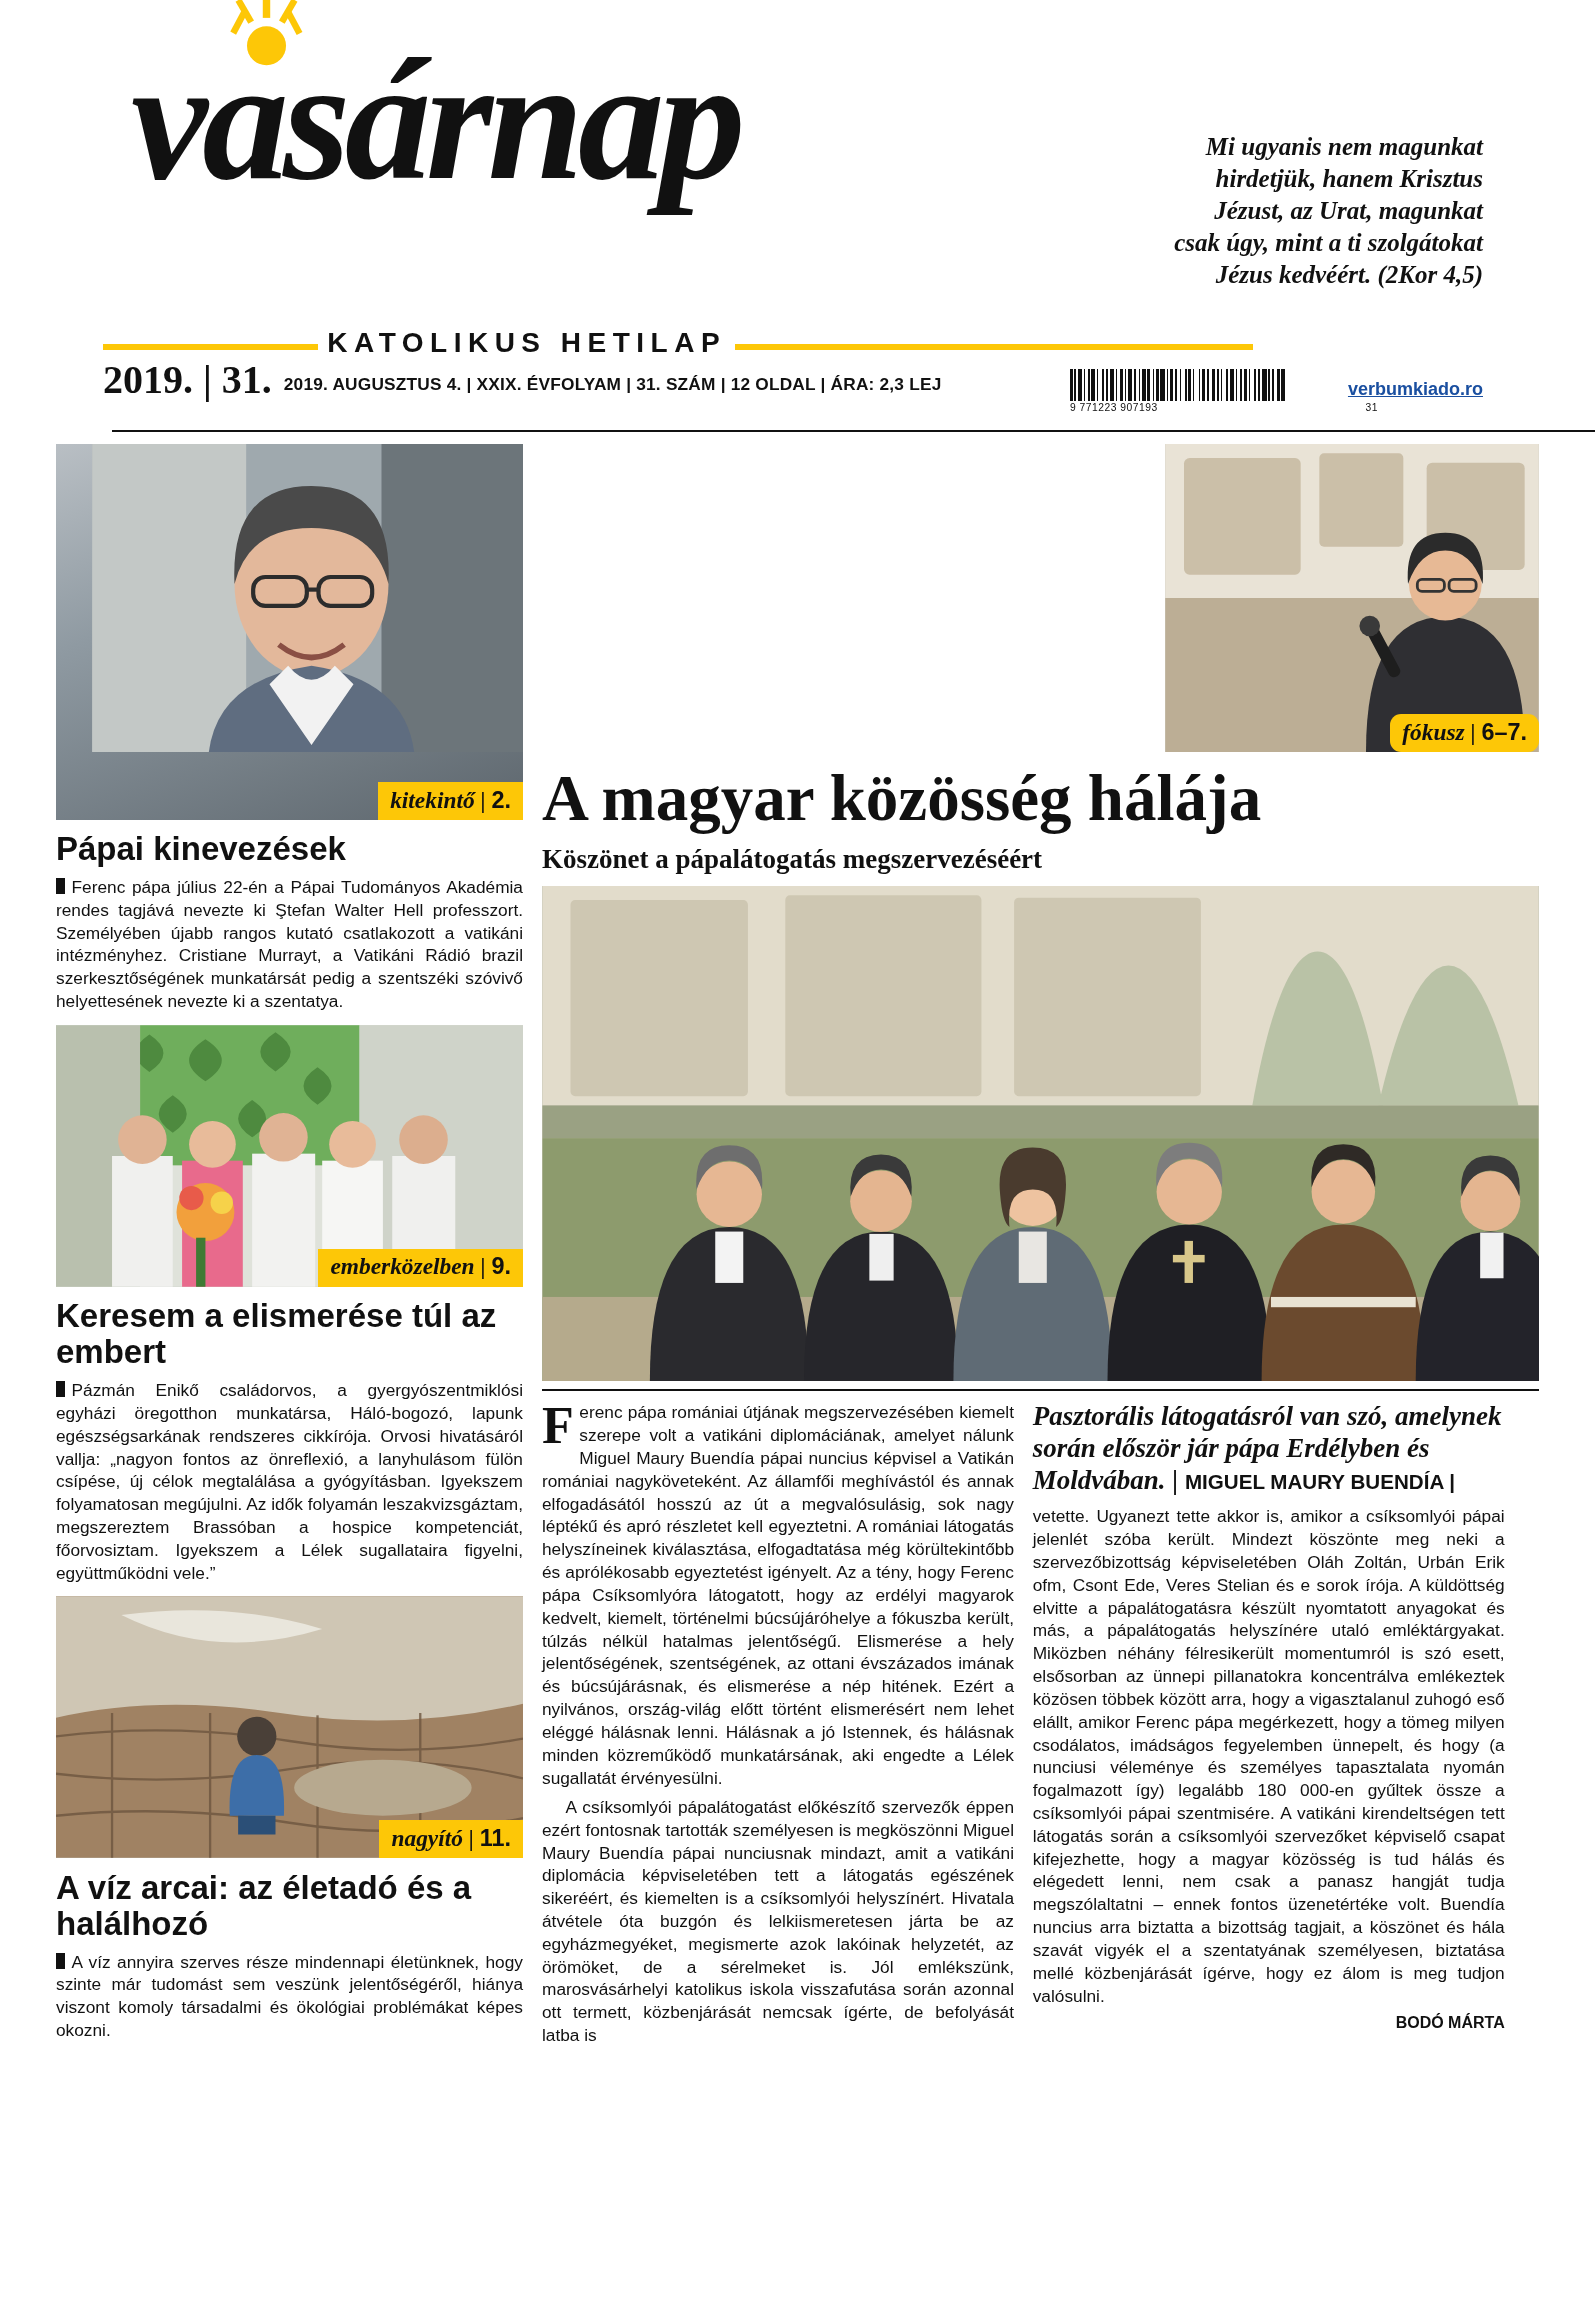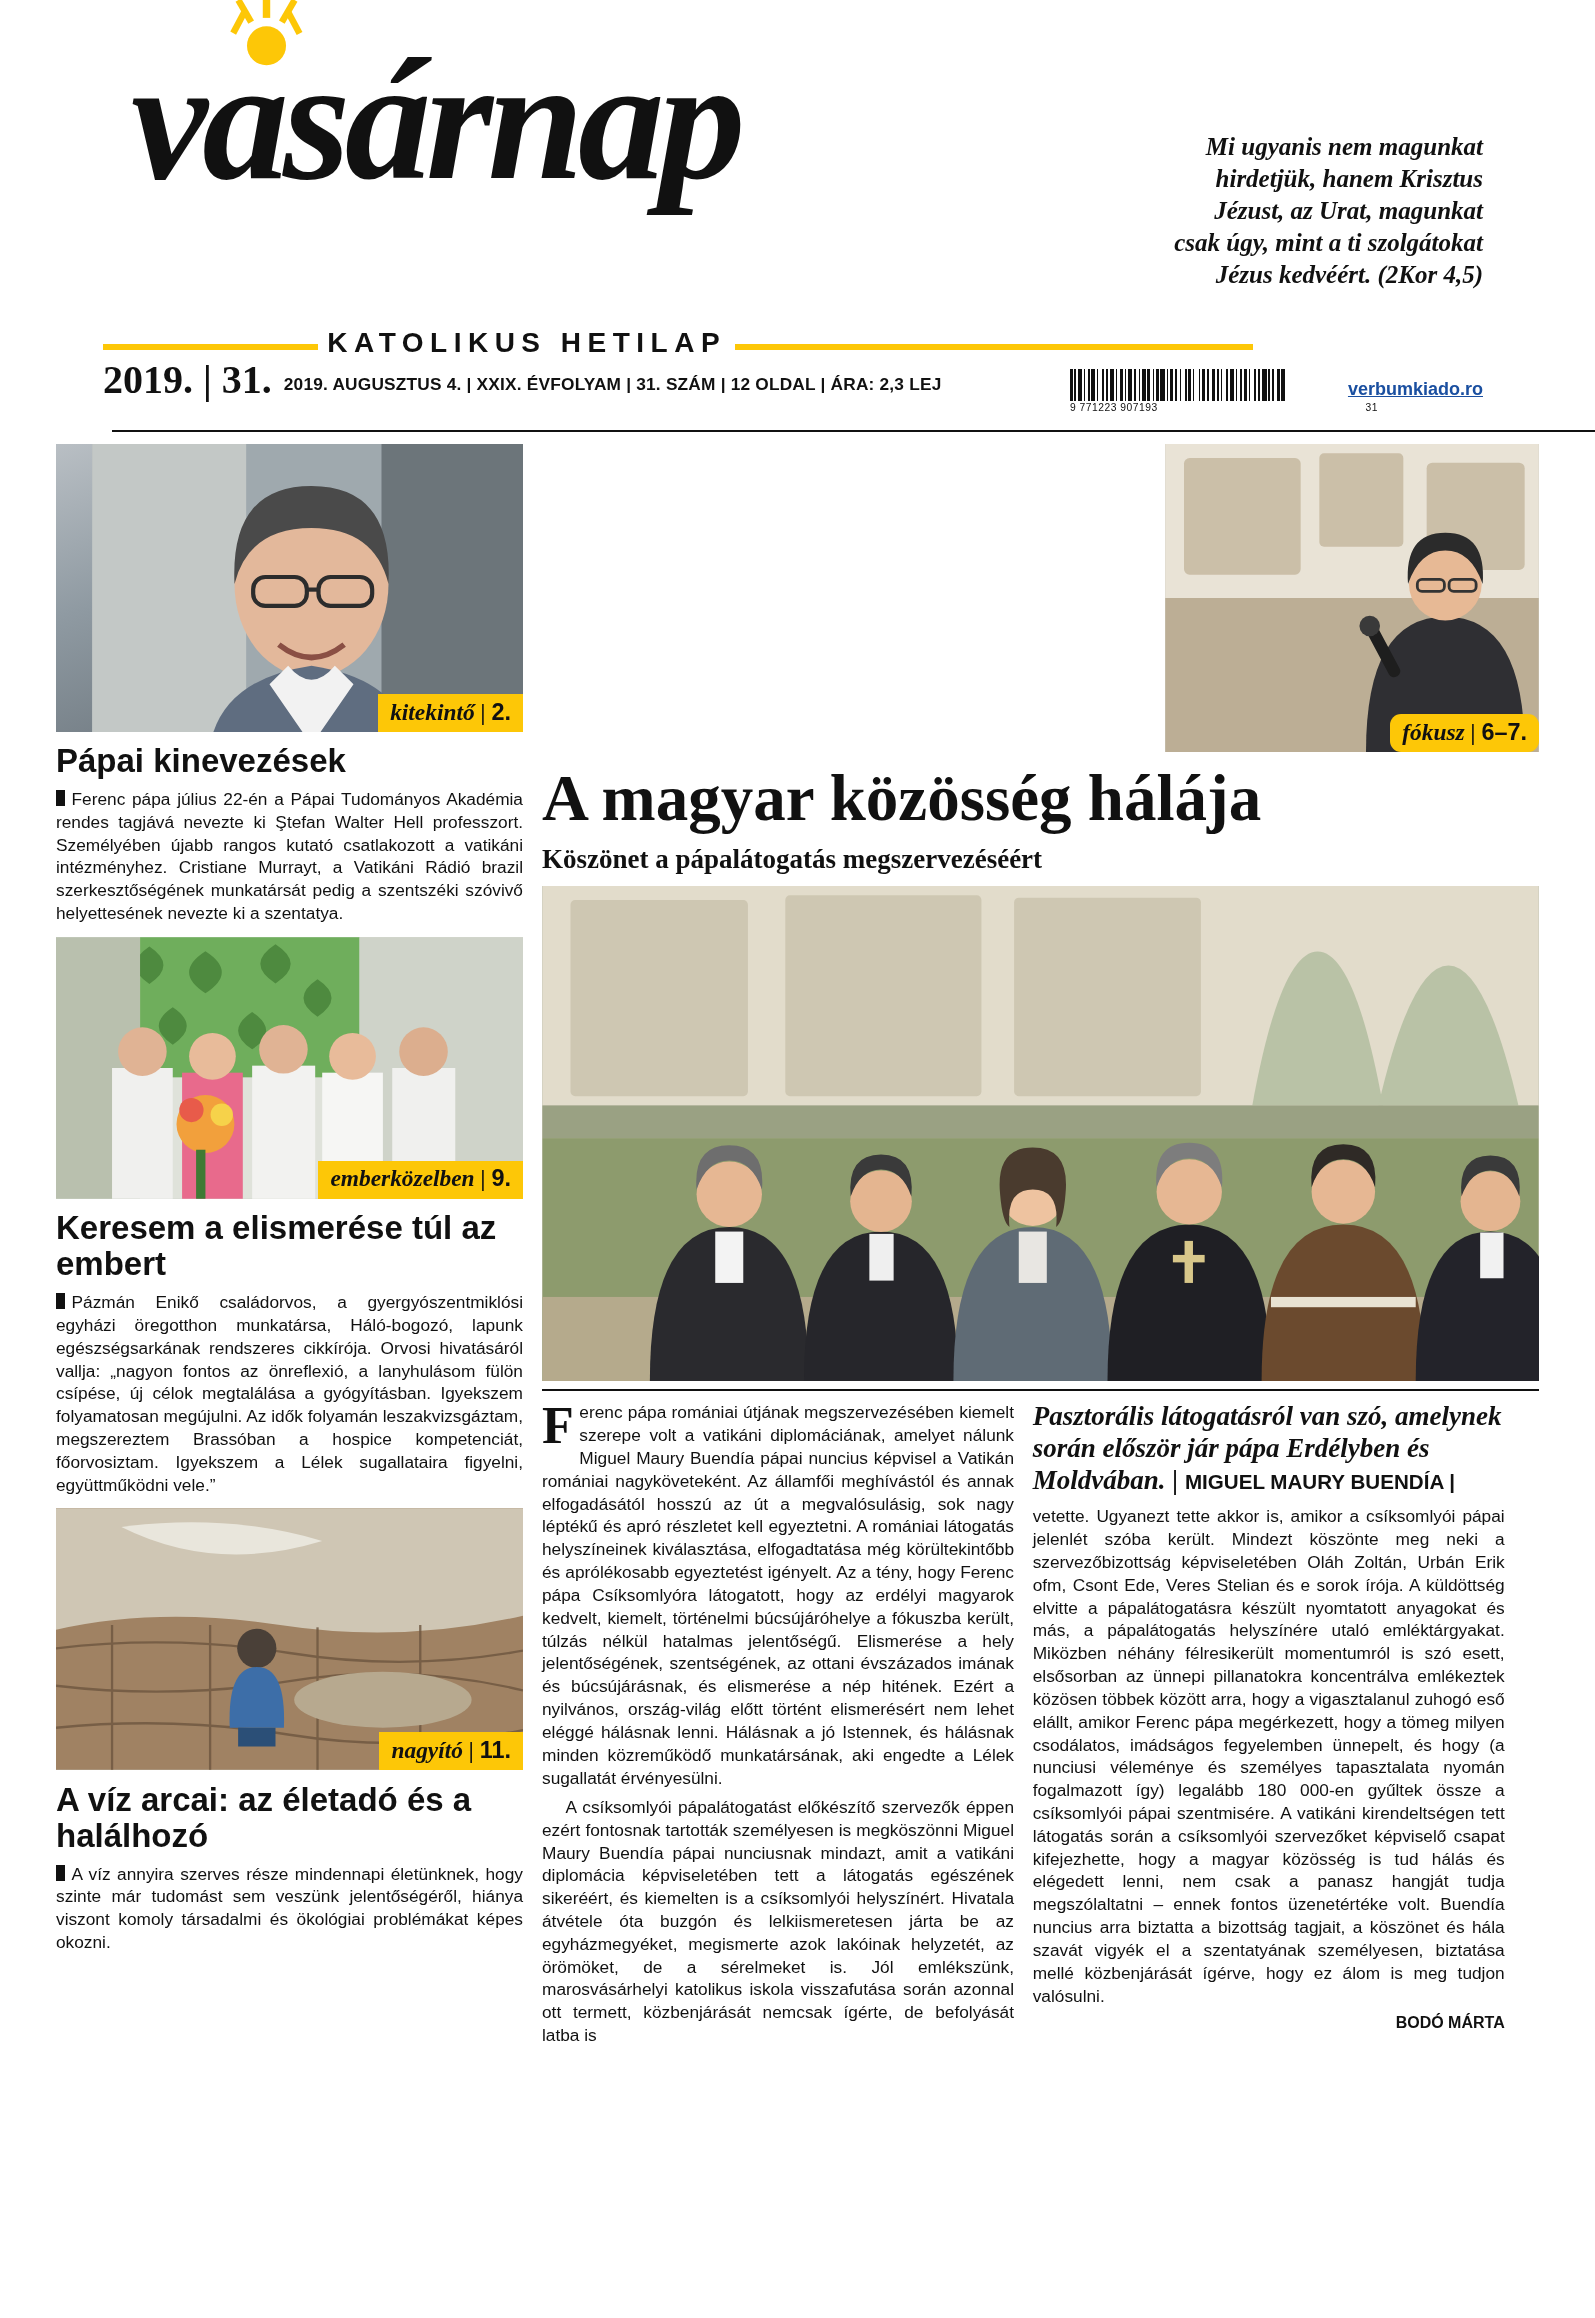--- a/index.html
+++ b/index.html
@@ -59,21 +59,21 @@
     font-size:23.4px; padding:4.7px 12px 6.5px 12px; white-space:nowrap;
   }
   .tag b { font-style:normal; font-family:"Liberation Sans", sans-serif; font-weight:700; }
 
   h2.head { font-size:34px; line-height:1.1; font-weight:700; margin:11.2px 0 8.4px 0; color:#111; }
   p.body { font-size:17.3px; line-height:1.32; text-align:justify; margin:0 0 6.5px 0; }
   .sq { display:inline-block; width:9px; height:16px; background:#111; margin-right:6.5px; vertical-align:-0.9px; }
 
   
   .leftcol { position:absolute; left:56px; top:444px; width:467px; }
-  .lead-photo { width:467px; height:288px;padding-left:36px; }
+  .lead-photo { width:467px; height:376px;padding-left:36px; }
 
   
   .topright { position:absolute; left:542px; top:444px; width:997px; height:308px; }
   .tr-left { position:absolute; left:0; top:0; width:622px; height:308px; background:#fff; padding:11.2px 14px 0 14px; border-right:1.9px solid #111; }
   .tr-kicker { font-size:27px; font-weight:700; line-height:1.18; color:#111; }
   .tr-main { font-size:40px; font-weight:700; line-height:1.12; color:#111; margin-top:12px; }
   .tr-photo { position:absolute; right:0; top:0; width:374px; height:308px; }
   .tr-tag { position:absolute; right:0; bottom:0;border-radius:11px; }
 
   

